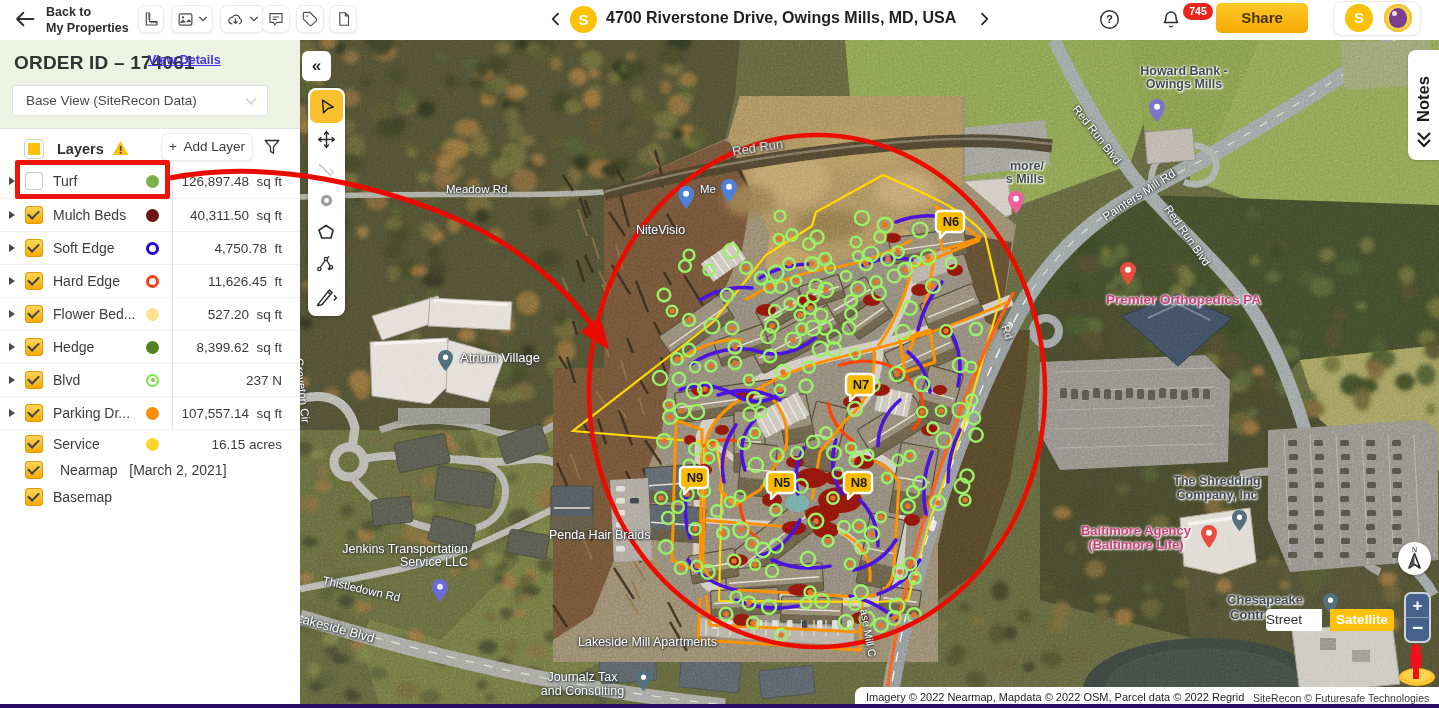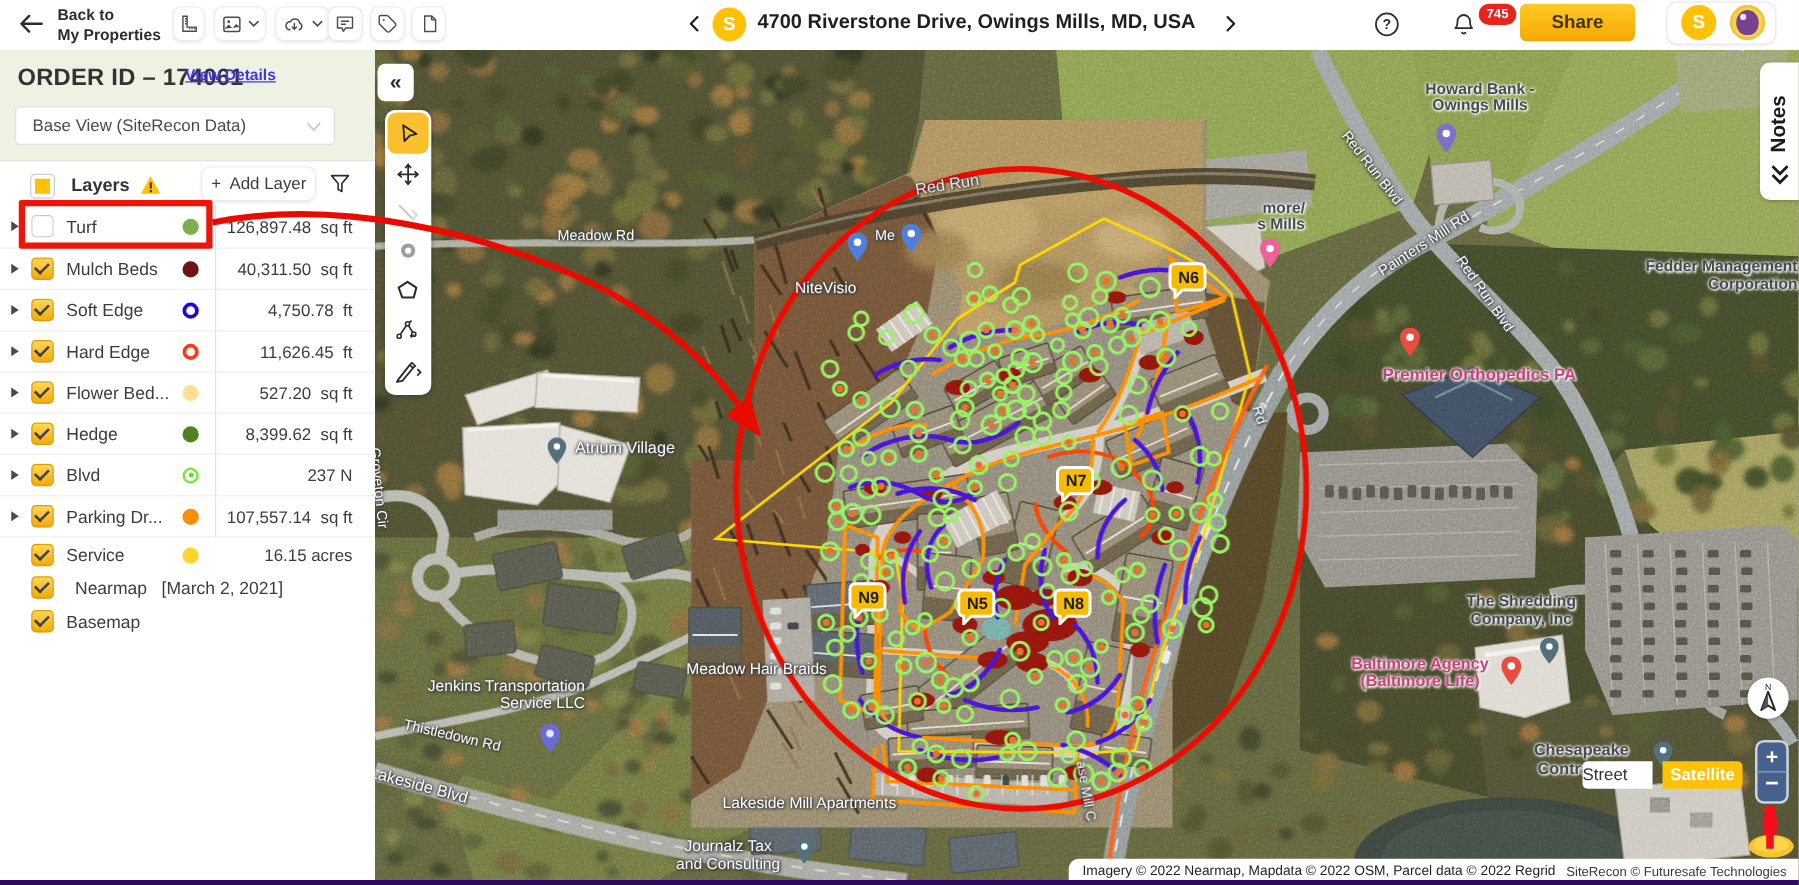--- a/index.html
+++ b/index.html
@@ -1712,29 +1712,28 @@
       </svg>
 <div class="mlabel" style="left:146px;top:143px;font-size:11.5px">Meadow Rd</div>
 <div class="mlabel" style="left:400px;top:143px;font-size:11.5px">Me</div>
 <div class="mlabel" style="left:432px;top:100px;transform:rotate(-9deg);font-size:13px;color:#e8e5df">Red Run</div>
 <div class="mlabel" style="left:336px;top:183px;font-size:12.5px">NiteVisio</div>
 <div class="mlabel" style="left:160px;top:310px;font-size:13px">Atrium Village</div>
 <div class="mlabel" style="left:-1px;top:312px;transform:rotate(84deg);transform-origin:0 50%;font-size:11.5px">Groveton Cir</div>
 <div class="mlabel" style="left:13px;top:503px;text-align:right;width:155px;font-size:12.5px;line-height:13px">Jenkins Transportation<br>Service LLC</div>
 <div class="mlabel" style="left:22px;top:543px;transform:rotate(13deg);font-size:11.5px">Thistledown Rd</div>
 <div class="mlabel" style="left:-2px;top:570px;transform:rotate(15deg);transform-origin:0 0;font-size:13px">Lakeside Blvd</div>
-<div class="mlabel" style="left:249px;top:488px;font-size:12.5px">Meadow Hair Braids</div>
+<div class="mlabel" style="left:249px;top:488px;font-size:12.5px">Penda Hair Braids</div>
 <div class="mlabel" style="left:278px;top:595px;font-size:12.5px">Lakeside Mill Apartments</div>
 <div class="mlabel" style="left:230px;top:630px;text-align:center;width:105px;font-size:12.5px;line-height:14px">Journalz Tax<br>and Consulting</div>
 <div class="dlabel" style="left:833px;top:25px;text-align:center;width:102px;line-height:12.5px">Howard Bank -<br>Owings Mills</div>
 <div class="dlabel" style="left:698px;top:120px;text-align:right;width:46px;line-height:13px">more/<br>s Mills</div>
 <div class="mlabel" style="left:780px;top:63px;transform:rotate(52deg);transform-origin:0 0;font-size:11.5px">Red Run Blvd</div>
 <div class="mlabel" style="left:800px;top:172px;transform:rotate(-33deg);transform-origin:0 0;font-size:12px">Painters Mill Rd</div>
 <div class="mlabel" style="left:872px;top:163px;transform:rotate(55deg);transform-origin:0 0;font-size:11.5px">Red Run Blvd</div>
-<div class="dlabel" style="left:990px;top:166px;text-align:right;width:148px;line-height:14px;font-size:12.5px">Fedder Management<br>Corporation</div>
 <div class="plabel" style="left:806px;top:252px;font-size:13.5px">Premier Orthopedics PA</div>
 <div class="dlabel" style="left:862px;top:434px;text-align:center;width:110px;line-height:14px;font-size:12.5px">The Shredding<br>Company, Inc</div>
 <div class="plabel" style="left:772px;top:484px;text-align:center;width:128px;line-height:13.5px;font-size:13px">Baltimore Agency<br>(Baltimore Life)</div>
 <div class="dlabel" style="left:893px;top:552px;text-align:right;width:110px;line-height:15px;font-size:13px">Chesapeake<br>Contracting</div>
 <div class="mlabel" style="left:700px;top:286px;transform:rotate(72deg);font-size:11.5px">Rd</div>
 <div class="mlabel" style="left:570px;top:568px;transform:rotate(80deg);transform-origin:0 0;font-size:11px">ase Mill C</div>
 <svg class="abs" style="left:378px;top:146px;z-index:6" width="16" height="24" viewBox="0 0 16 24">
         <path d="M8 0C3.6 0 0 3.4 0 7.8 0 13.6 8 23 8 23s8-9.4 8-15.2C16 3.4 12.4 0 8 0z" fill="#4f7fd9"></path>
         <circle cx="8" cy="7.8" r="3" fill="#fff"></circle>
       </svg>

